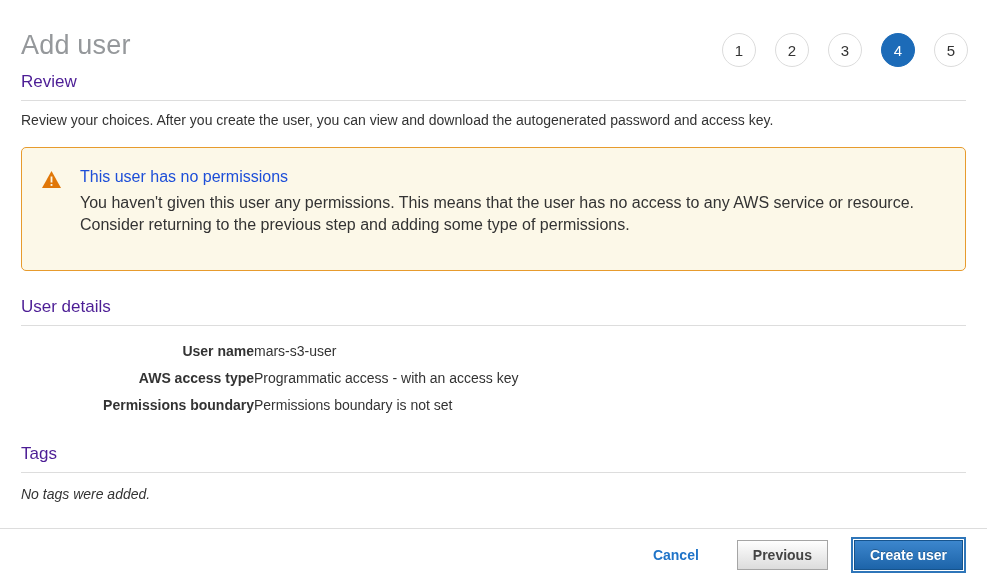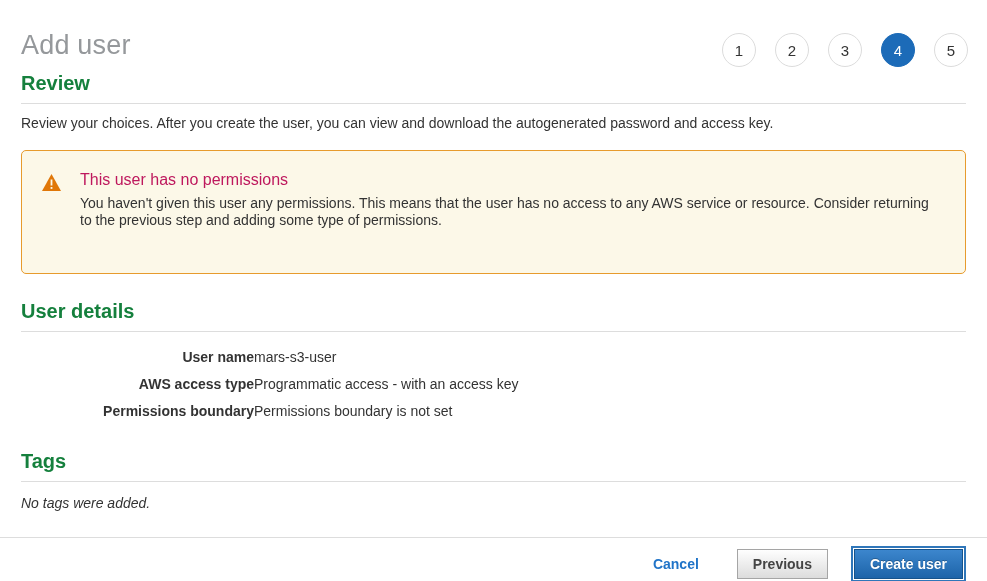--- a/index.html
+++ b/index.html
@@ -26,45 +26,45 @@
     border: 1px solid #dcdcdc; background: #ffffff;
     display: flex; align-items: center; justify-content: center;
     font-size: 15px; color: #333;
   }
   .step-circle.active {
     background: #1c6bb8; border-color: #1c6bb8; color: #ffffff;
   }
 
   
   .section-heading {
-    font-size: 20px; font-weight: 700; color: #15803d;
+    font-size: 17px; font-weight: 400; color: #4c1d95;
   }
   .section-rule {
     border: none; border-top: 1px solid #dddddd; margin-top: 8px;
   }
   .review-section { margin-top: 14px; }
   .review-desc { font-size: 14px; color: #333; margin-top: 11px; }
 
   
   .warning-panel {
     margin-top: 19px;
     border: 1px solid #e79b2d;
     background: #fcf8e8;
     border-radius: 5px;
     height: 124px;
     display: flex;
     padding: 20px 22px 0 20px;
   }
   .warning-icon-wrap { width: 38px; flex: 0 0 38px; padding-top: 3px; }
   .warning-content { flex: 1; }
   .warning-title {
-    font-size: 16px; color: #be185d; font-weight: 400; margin-bottom: 6px;
+    font-size: 16px; color: #1d4ed8; font-weight: 400; margin-bottom: 6px;
   }
   .warning-body {
-    font-size: 14px; line-height: 17px; color: #333; max-width: 870px;
+    font-size: 16px; line-height: 22px; color: #333; max-width: 870px;
   }
 
   
   .details-section { margin-top: 26px; }
   .details-rows { margin-top: 17px; }
   .detail-row { display: flex; margin-bottom: 11px; }
   .detail-label {
     width: 233px; text-align: right; font-weight: bold;
     font-size: 14px; color: #333; flex: 0 0 233px;
   }

